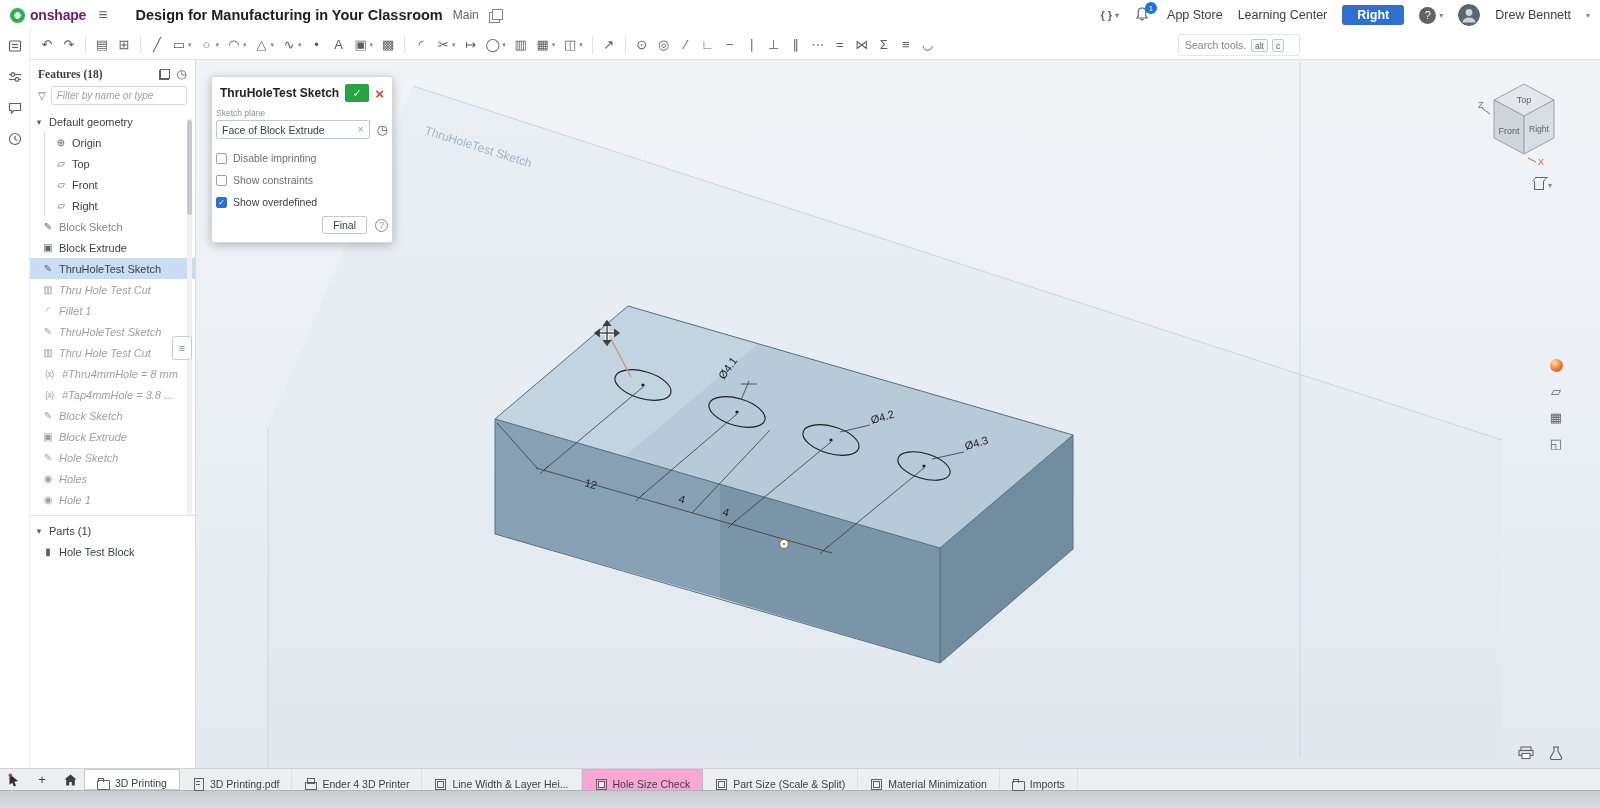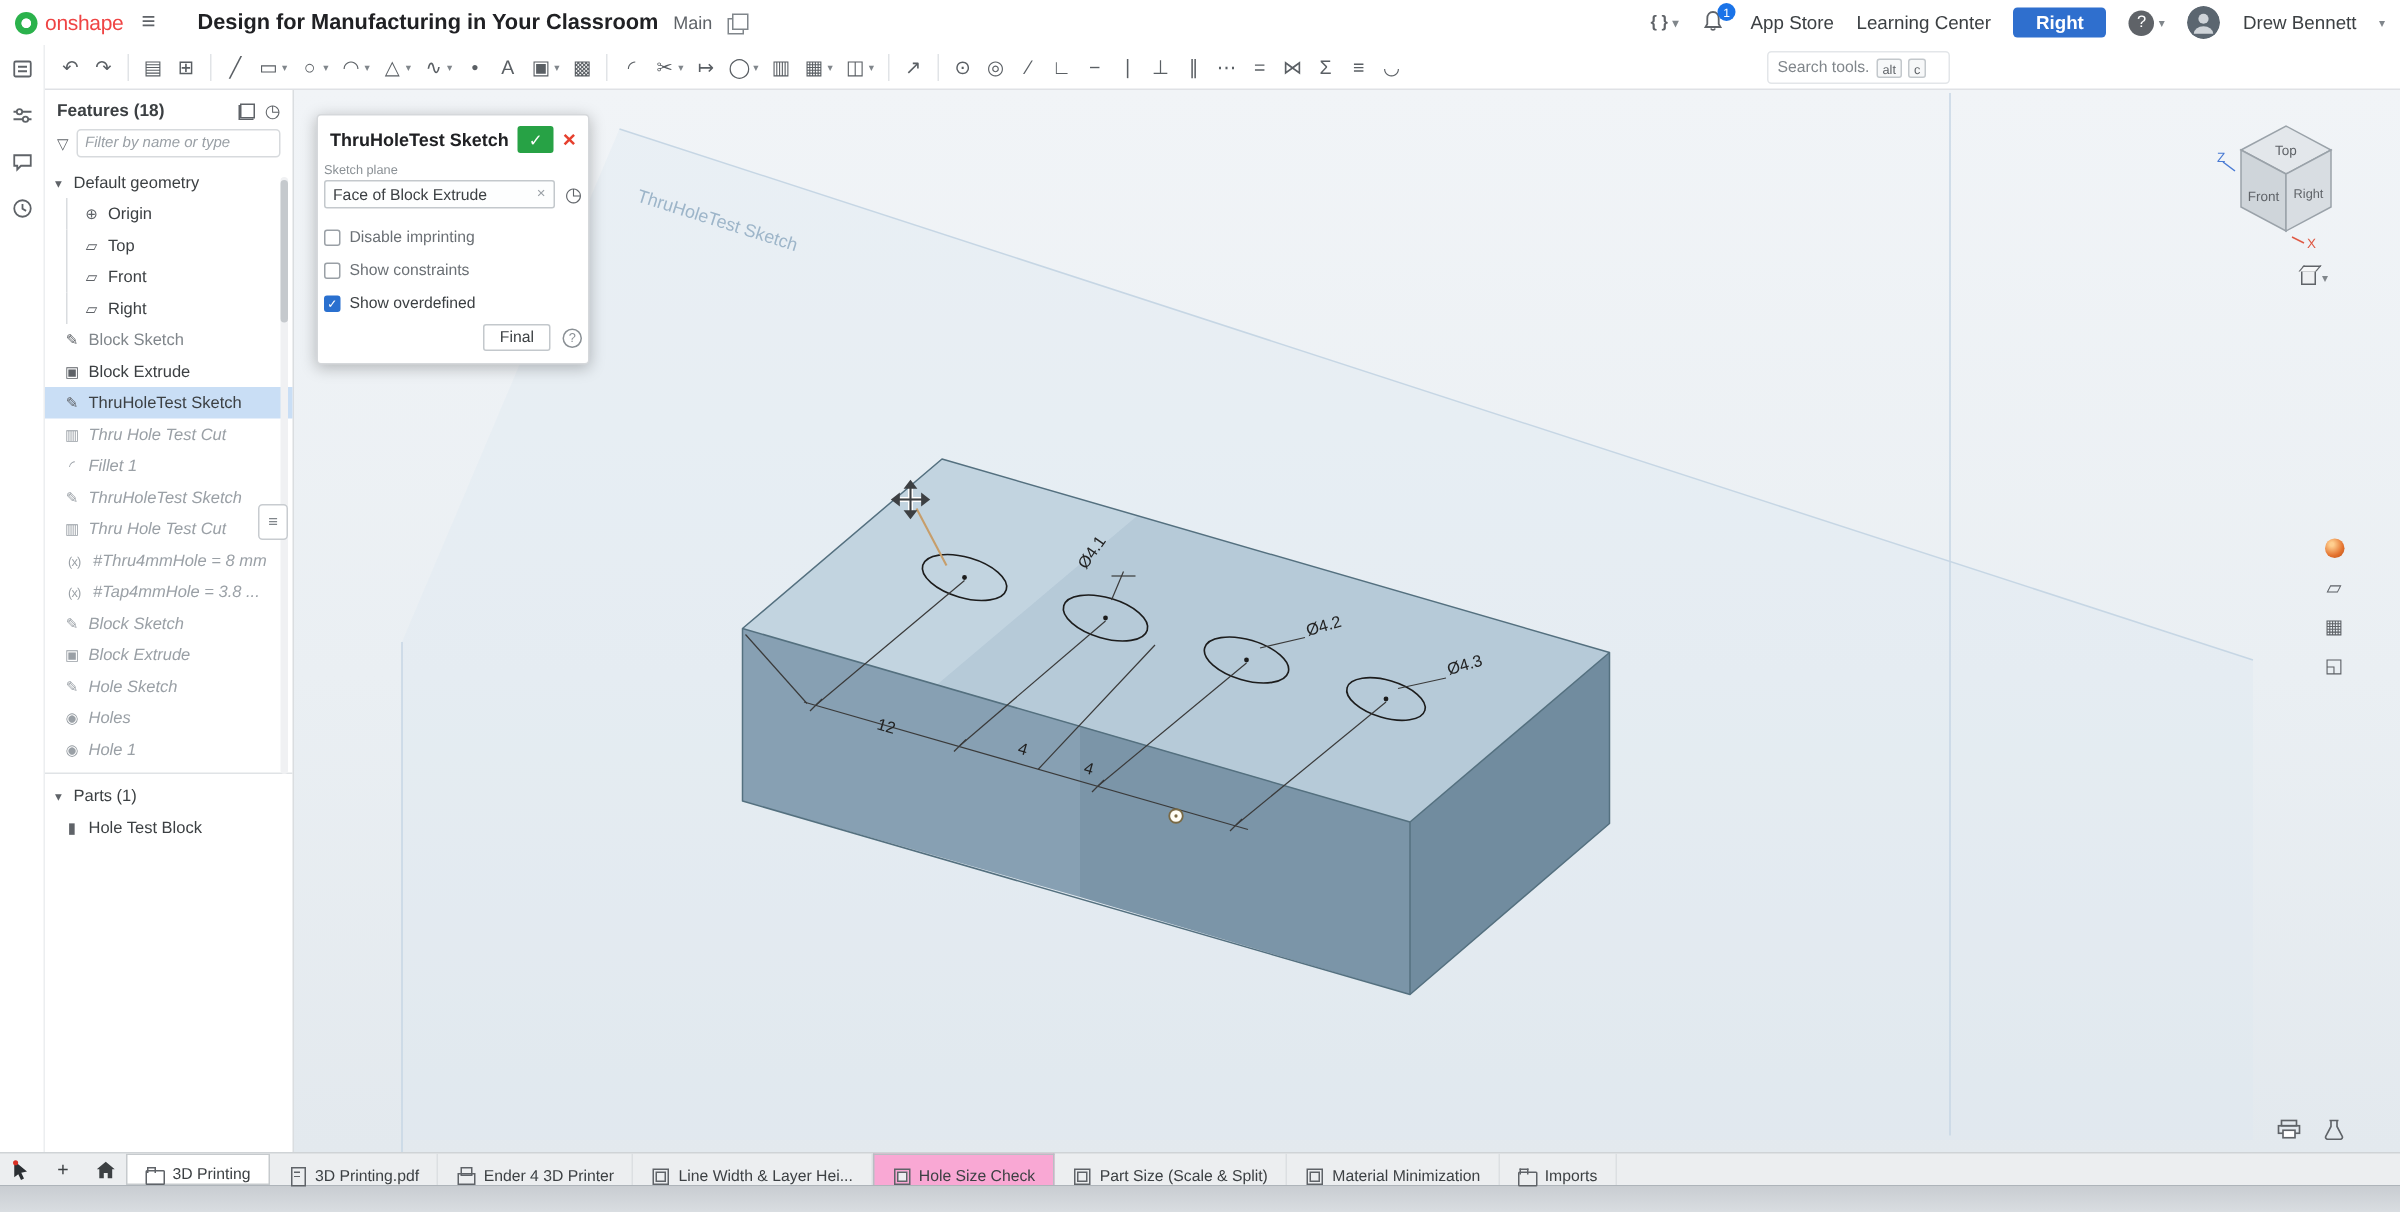--- a/index.html
+++ b/index.html
@@ -4,21 +4,21 @@
 <style>
   * { box-sizing: border-box; margin: 0; padding: 0; }
   html,body { width:1600px; height:808px; }
   body { font-family:"Liberation Sans", sans-serif; background:#fff; overflow:hidden; position:relative; }
   #app { position:relative; width:1600px; height:808px; overflow:hidden; }
 
   
   #header { position:absolute; left:0; top:0; width:1600px; height:30px; background:#fff; display:flex; align-items:center; padding:0 10px; gap:10px; z-index:50; }
   .logo { display:flex; align-items:center; gap:5px; }
   .logo-mark { width:15px; height:15px; border-radius:50%; background:radial-gradient(circle at center, #fff 0 3px, #2bb24c 3.5px 8px); }
-  .logo-text { font-size:14px; font-weight:normal; color:#ef4444; letter-spacing:-0.2px; }
+  .logo-text { font-size:14px; font-weight:bold; color:#701a75; letter-spacing:-0.2px; }
   .hamburger { font-size:16px; color:#5f6368; padding:0 2px; }
   .doc-title { font-size:14.5px; font-weight:bold; color:#202124; margin-left:16px; }
   .workspace { font-size:12px; color:#5f6368; }
   .branch-icon { width:13px; height:13px; position:relative; }
   .branch-icon::before { content:""; position:absolute; left:0; top:3px; width:9px; height:9px; border:1px solid #80868b; background:#fff; }
   .branch-icon::after { content:""; position:absolute; left:3px; top:0; width:9px; height:9px; border:1px solid #80868b; background:#fff; }
   .hright { margin-left:auto; display:flex; align-items:center; gap:15px; }
   .code-chip { display:flex; align-items:center; gap:3px; color:#5f6368; font-size:11px; font-weight:bold; }
   .caret { font-size:8px; color:#80868b; }
   .bell-wrap { position:relative; width:18px; height:18px; }
@@ -64,21 +64,21 @@
 
   
   .br-float { position:absolute; right:34px; bottom:6px; display:flex; gap:10px; }
   .br-btn { width:20px; height:18px; display:flex; align-items:center; justify-content:center; }
 
   
   #panel-handle { position:absolute; left:172px; top:336px; width:20px; height:24px; background:#fff; border:1px solid #c8ccd0; border-radius:3px; display:flex; align-items:center; justify-content:center; font-size:11px; color:#80868b; z-index:22; }
 
   
   #features-panel { position:absolute; left:30px; top:60px; width:166px; height:708px; background:#fff; border-right:1px solid #dadde0; z-index:20; }
-  .fphead { display:flex; align-items:center; padding:8px 8px 2px; gap:7px; }
+  .fphead { display:flex; align-items:center; padding:8px 8px 2px; gap:7px;font-family:Liberation Serif, serif; }
   .fptitle { font-size:11.5px; font-weight:bold; color:#3c4043; flex:1; }
   .layers-icon { width:11px; height:11px; position:relative; }
   .layers-icon::before { content:""; position:absolute; left:0; bottom:0; width:8px; height:8px; border:1px solid #5f6368; background:#fff; }
   .layers-icon::after { content:""; position:absolute; right:0; top:0; width:8px; height:8px; border:1px solid #5f6368; background:#fff; }
   .fpicon { color:#5f6368; font-size:12px; line-height:1; }
   .filterrow { display:flex; align-items:center; gap:5px; padding:4px 8px 6px; }
   .funnel { color:#5f6368; font-size:10px; }
   .filterrow input { flex:1; min-width:0; height:19px; border:1px solid #d7dadd; border-radius:3px; font-size:10px; font-style:italic; color:#3c4043; padding:0 5px; outline:none; font-family:inherit; }
   .filterrow input::placeholder { color:#9aa0a6; }
   .tree { position:relative; }

